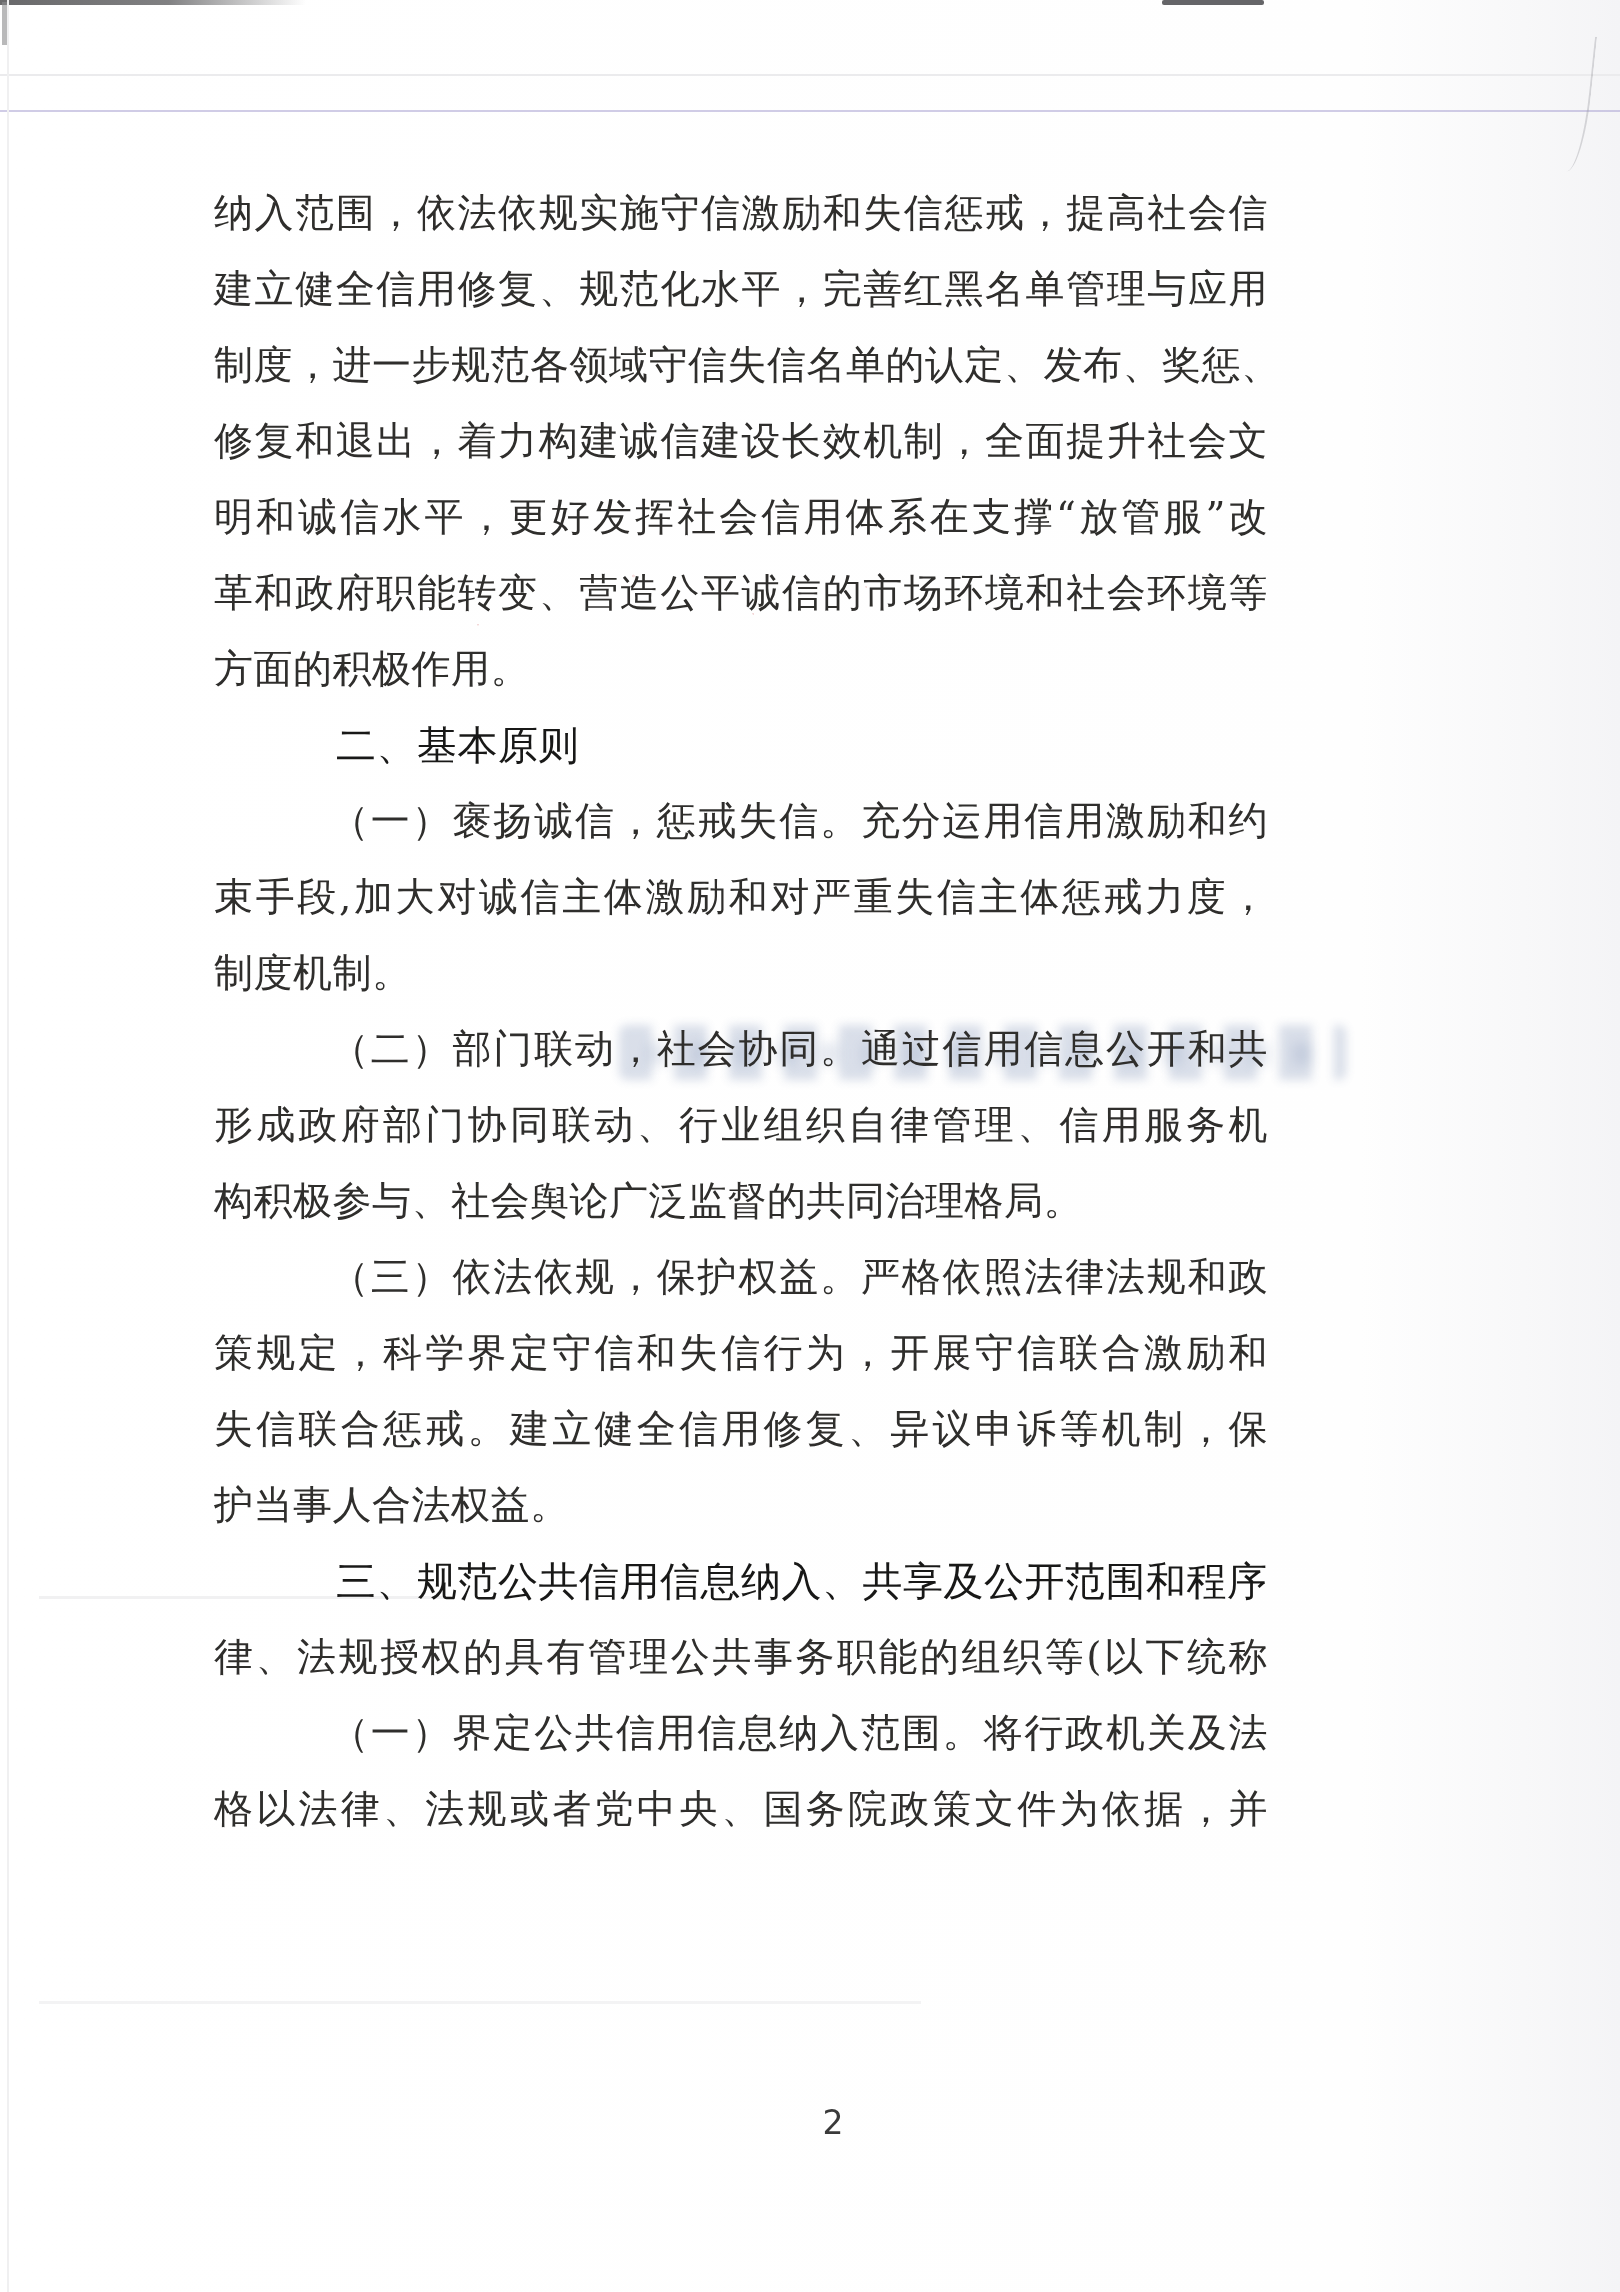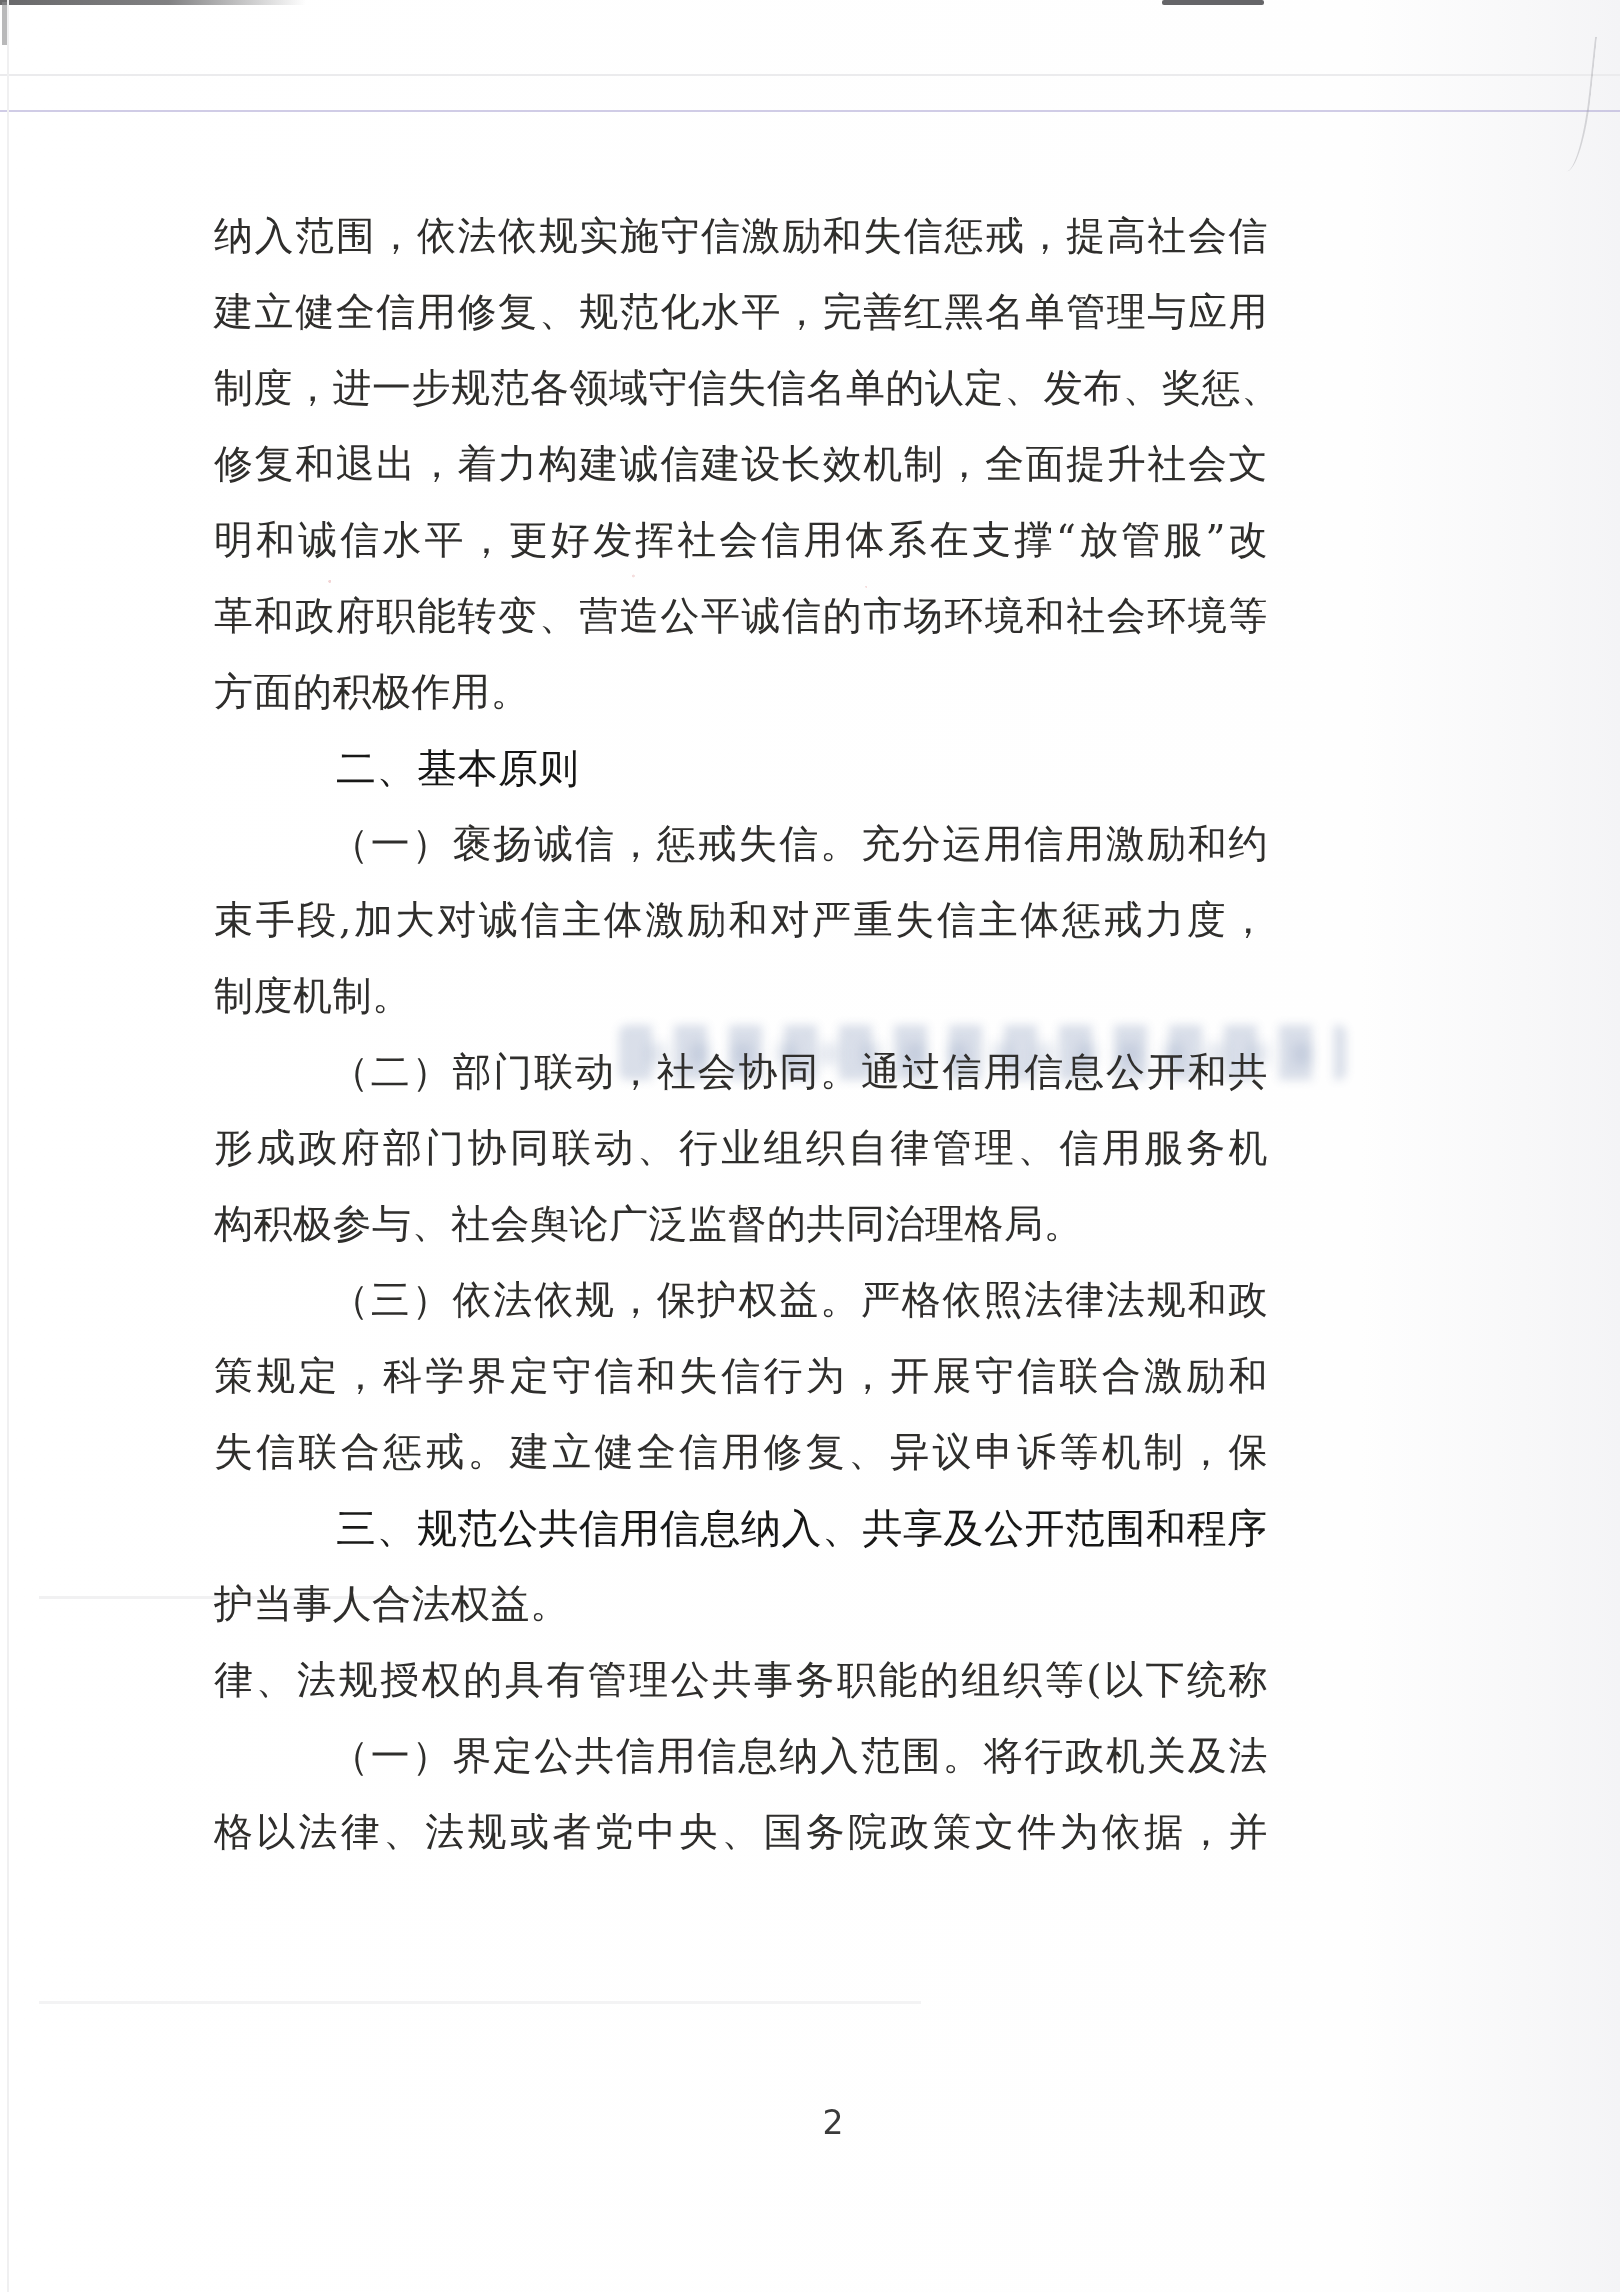--- a/index.html
+++ b/index.html
@@ -76,21 +76,21 @@
     background: #f3f3f4;
   }
   .pencil-squiggle {
     position: absolute; left: 1562px; top: 35px; width: 25.5px; height: 137px;
     border-right: 2px solid rgba(150,150,155,.35);
     border-radius: 0 0 60% 0;
     transform: rotate(6deg);
   }
   
   .text-block {
-    position: absolute; left: 214px; top: 198px; width: 1054px;
+    position: absolute; left: 214px; top: 175px; width: 1054px;
     color: #2f2e2c;
   }
   .line {
     height: 76px; line-height: 76px;
     font-size: 39px;
     text-align: justify; text-align-last: justify;
     white-space: nowrap;
     letter-spacing: 0.5px;
   }
   .line.end {
@@ -142,22 +142,22 @@
       <div class="line heading">二、基本原则</div>
       <div class="line indent">（一）褒扬诚信，惩戒失信。充分运用信用激励和约</div>
       <div class="line body">束手段,加大对诚信主体激励和对严重失信主体惩戒力度，</div>
       <div class="line end">制度机制。</div>
       <div class="line indent">（二）部门联动，社会协同。通过信用信息公开和共</div>
       <div class="line body">形成政府部门协同联动、行业组织自律管理、信用服务机</div>
       <div class="line end">构积极参与、社会舆论广泛监督的共同治理格局。</div>
       <div class="line indent">（三）依法依规，保护权益。严格依照法律法规和政</div>
       <div class="line body">策规定，科学界定守信和失信行为，开展守信联合激励和</div>
       <div class="line body">失信联合惩戒。建立健全信用修复、异议申诉等机制，保</div>
+      <div class="line end">护当事人合法权益。</div>
       <div class="line heading">三、规范公共信用信息纳入、共享及公开范围和程序</div>
-      <div class="line end">护当事人合法权益。</div>
       <div class="line body">律、法规授权的具有管理公共事务职能的组织等(以下统称</div>
       <div class="line indent">（一）界定公共信用信息纳入范围。将行政机关及法</div>
       <div class="line body">格以法律、法规或者党中央、国务院政策文件为依据，并</div>
     </div>
 
   <div class="page-number">2</div>
 
 </div>
 
 

